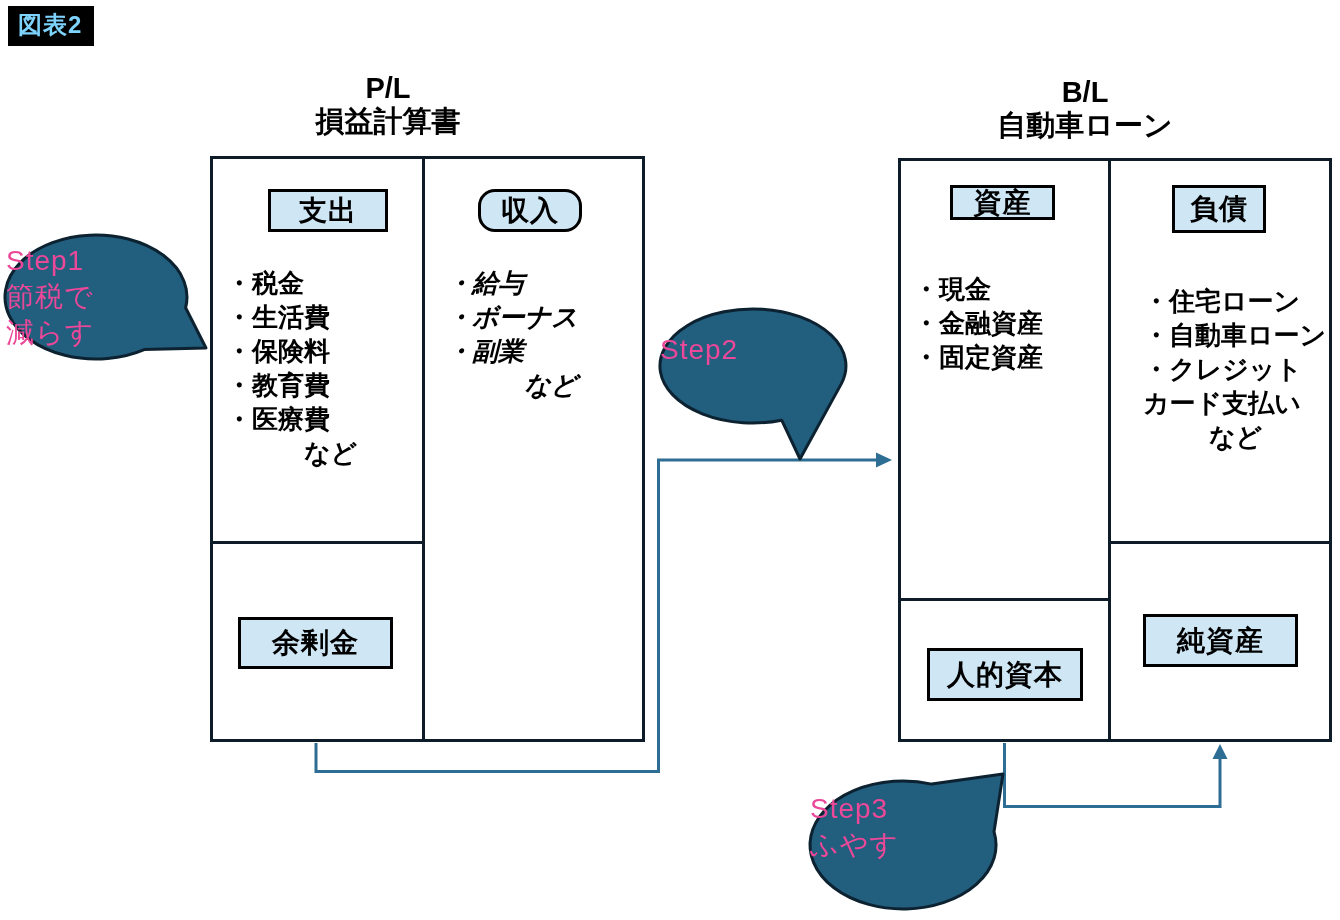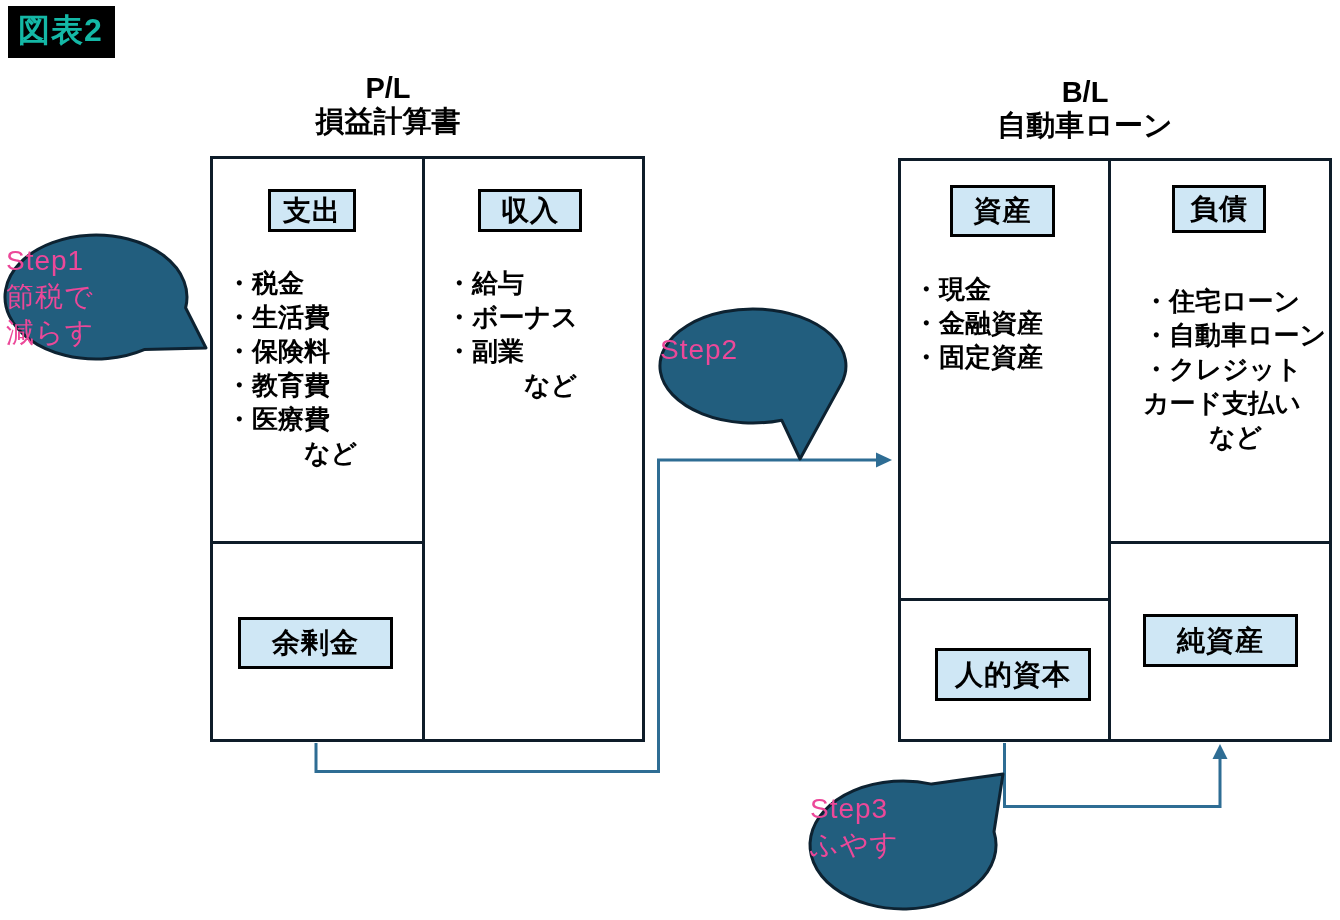--- a/index.html
+++ b/index.html
@@ -1,22 +1,22 @@
 <!DOCTYPE html>
 <html><head>
 <meta charset="utf-8">
 <style>
   html,body{margin:0;padding:0;background:#ffffff;}
   .canvas{
     position:relative;width:1340px;height:920px;background:#ffffff;overflow:hidden;
     font-family:"Liberation Sans","DejaVu Sans",sans-serif;color:#000;
   }
   .fig-label{
-    position:absolute;left:8px;top:6px;background:#000;color:#14b8a6;
-    font-size:32px;font-weight:700;padding:3px 12px 5px 10px;letter-spacing:1px;
+    position:absolute;left:8px;top:6px;background:#000;color:#7dd3fc;
+    font-size:24px;font-weight:700;padding:3px 12px 5px 10px;letter-spacing:1px;
   }
   .sheet-title{
     position:absolute;text-align:center;font-weight:700;font-size:29px;line-height:33px;
   }
   .outline{position:absolute;border:3px solid #0e1c29;background:transparent;box-sizing:border-box;}
   .divider{position:absolute;background:#0e1c29;}
   .tagbox{
     position:absolute;background:#cfe7f5;border:3px solid #000;box-sizing:border-box;
     display:flex;align-items:center;justify-content:center;
     font-weight:700;font-size:28px;letter-spacing:1px;
@@ -66,52 +66,52 @@
 
   <div class="outline" style="left:210px;top:156px;width:435px;height:586px;"></div>
   <div class="divider" style="left:422px;top:156px;width:3px;height:586px;"></div>
   <div class="divider" style="left:210px;top:541px;width:214px;height:3px;"></div>
 
   <div class="outline" style="left:898px;top:158px;width:434px;height:584px;"></div>
   <div class="divider" style="left:1108px;top:158px;width:3px;height:584px;"></div>
   <div class="divider" style="left:898px;top:598px;width:213px;height:3px;"></div>
   <div class="divider" style="left:1108px;top:541px;width:224px;height:3px;"></div>
 
-  <div class="tagbox" style="left:268px;top:189px;width:88px;height:43px;">
+  <div class="tagbox" style="left:268px;top:189px;width:120px;height:43px;">
     <span>支出</span>
   </div>
-  <div class="tagbox" style="left:478px;top:189px;width:104px;height:43px;">
+  <div class="tagbox" style="left:478px;top:189px;width:104px;height:43px;border-radius:17px;">
     <span>収入</span>
   </div>
   <div class="tagbox" style="left:238px;top:617px;width:155px;height:52px;">
     <span>余剰金</span>
   </div>
 
   <div class="list" style="left:226px;top:266px;">
     <div>・税金</div>
     <div>・生活費</div>
     <div>・保険料</div>
     <div>・教育費</div>
     <div>・医療費</div>
     <div class="etc">など</div>
   </div>
-  <div class="list" style="left:446px;top:266px;">
+  <div class="list" style="left:446px;top:266px;font-style:italic;">
     <div>・給与</div>
     <div>・ボーナス</div>
     <div>・副業</div>
     <div class="etc">など</div>
   </div>
 
-  <div class="tagbox" style="left:950px;top:185px;width:105px;height:52px;">
+  <div class="tagbox" style="left:950px;top:185px;width:105px;height:35px;">
     <span>資産</span>
   </div>
   <div class="tagbox" style="left:1172px;top:185px;width:94px;height:48px;">
     <span>負債</span>
   </div>
-  <div class="tagbox" style="left:927px;top:648px;width:156px;height:53px;margin-left:8px;">
+  <div class="tagbox" style="left:927px;top:648px;width:156px;height:53px;">
     <span>人的資本</span>
   </div>
   <div class="tagbox" style="left:1143px;top:614px;width:155px;height:53px;">
     <span>純資産</span>
   </div>
 
   <div class="list" style="left:913px;top:272px;">
     <div>・現金</div>
     <div>・金融資産</div>
     <div>・固定資産</div>

